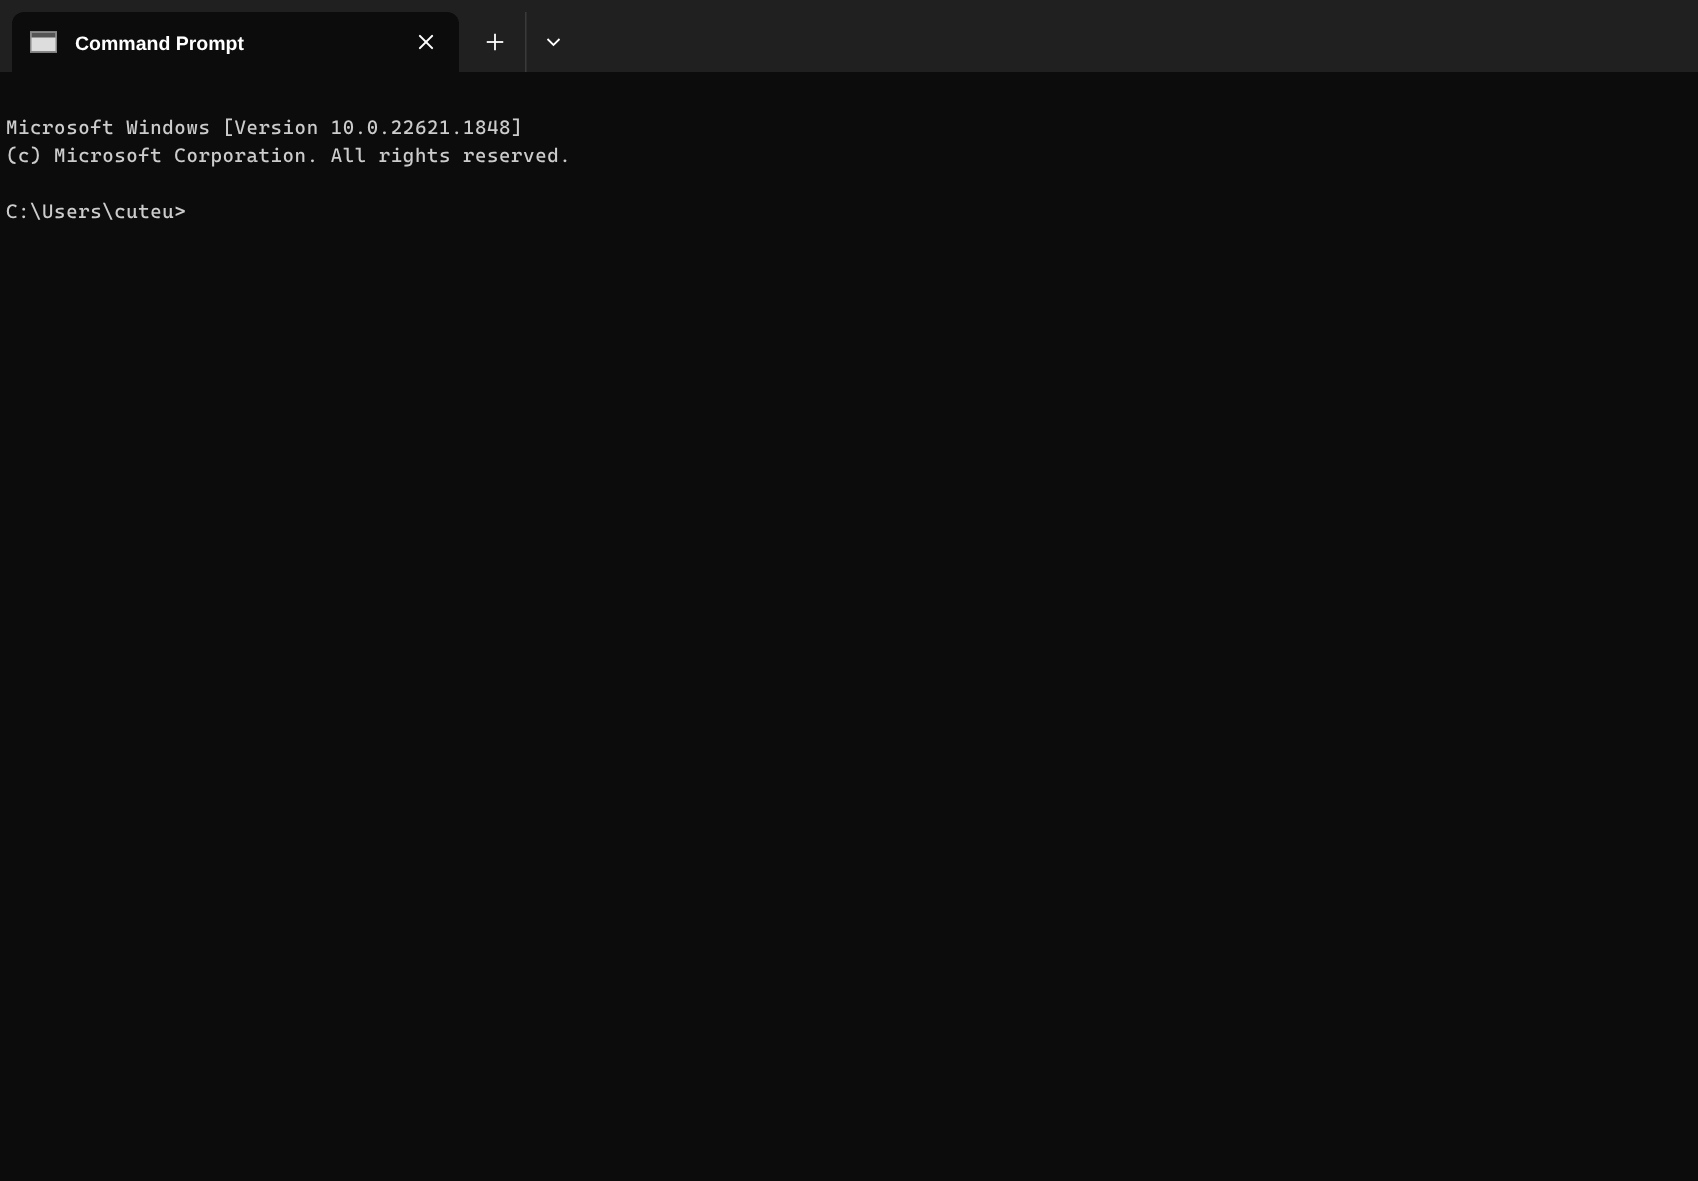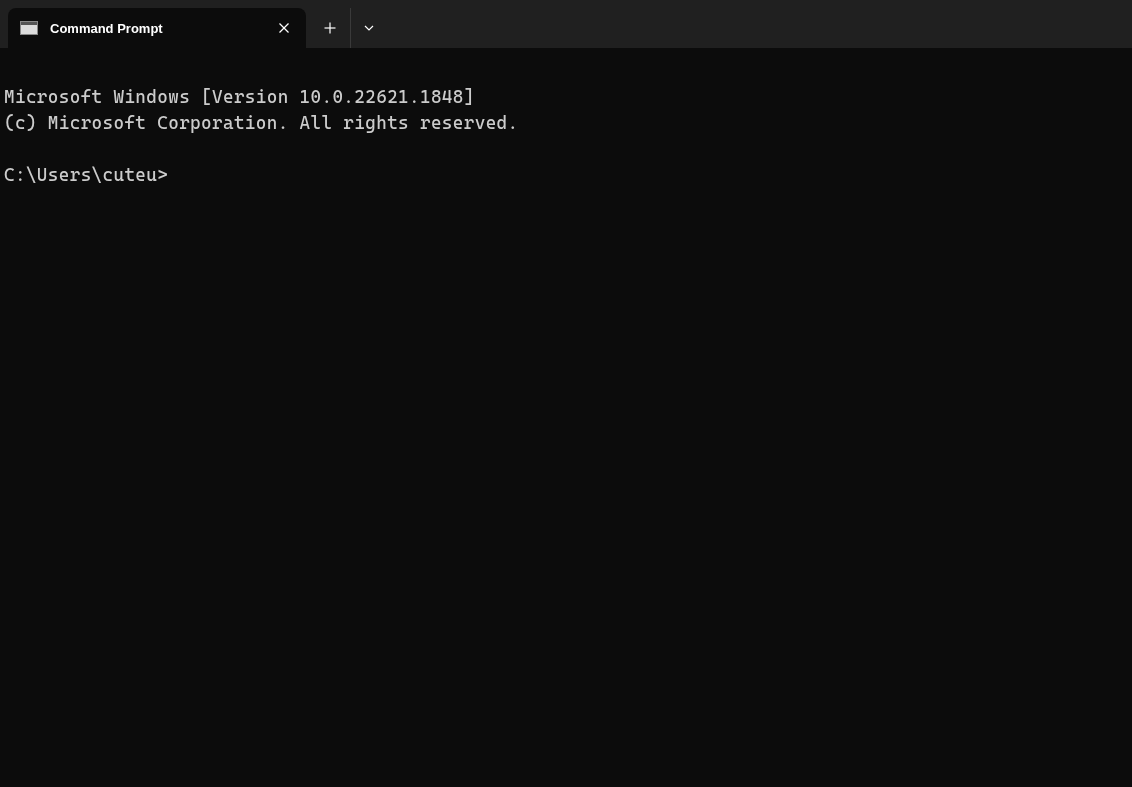--- a/index.html
+++ b/index.html
@@ -98,21 +98,21 @@
       border-left: 1px solid #3a3a3a;
       margin-left: 2px;
     }
     .dropdown-btn svg {
       width: 12px;
       height: 12px;
     }
     .terminal {
       padding: 10px 4px 4px 4px;
       color: #cccccc;
-      font-size: 18px;
+      font-size: 13px;
       line-height: 1.45;
       white-space: pre;
       letter-spacing: 0.4px;
     }
     .prompt-line {
       display: flex;
       text-align: center;
     }
   </style>
 </head>

